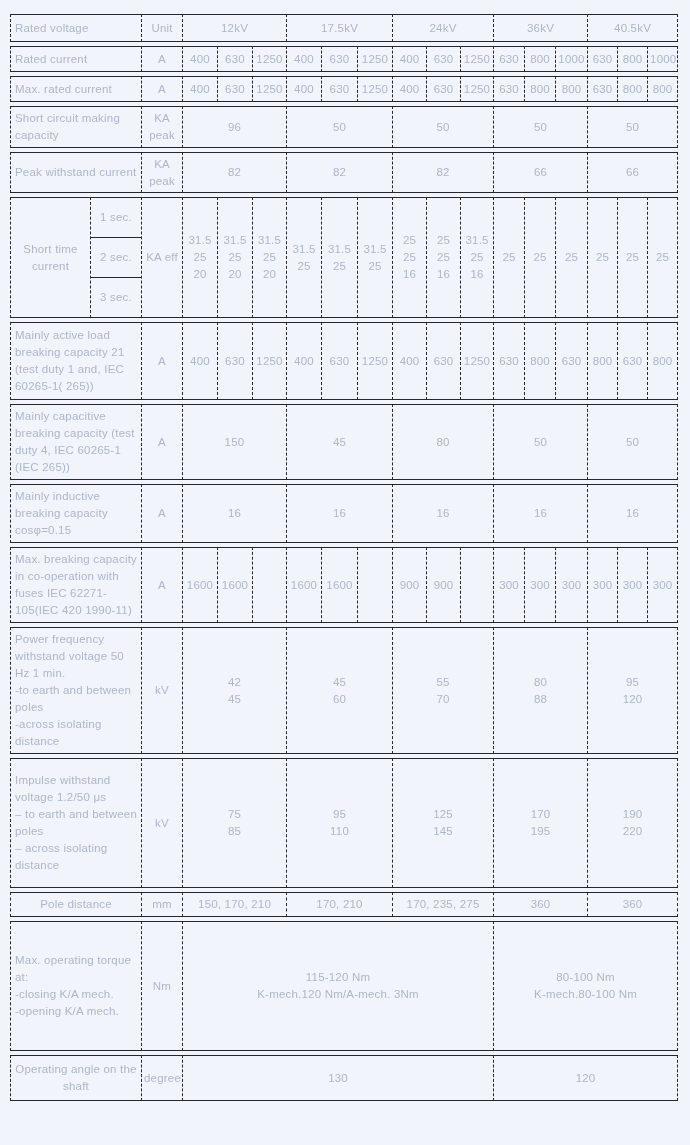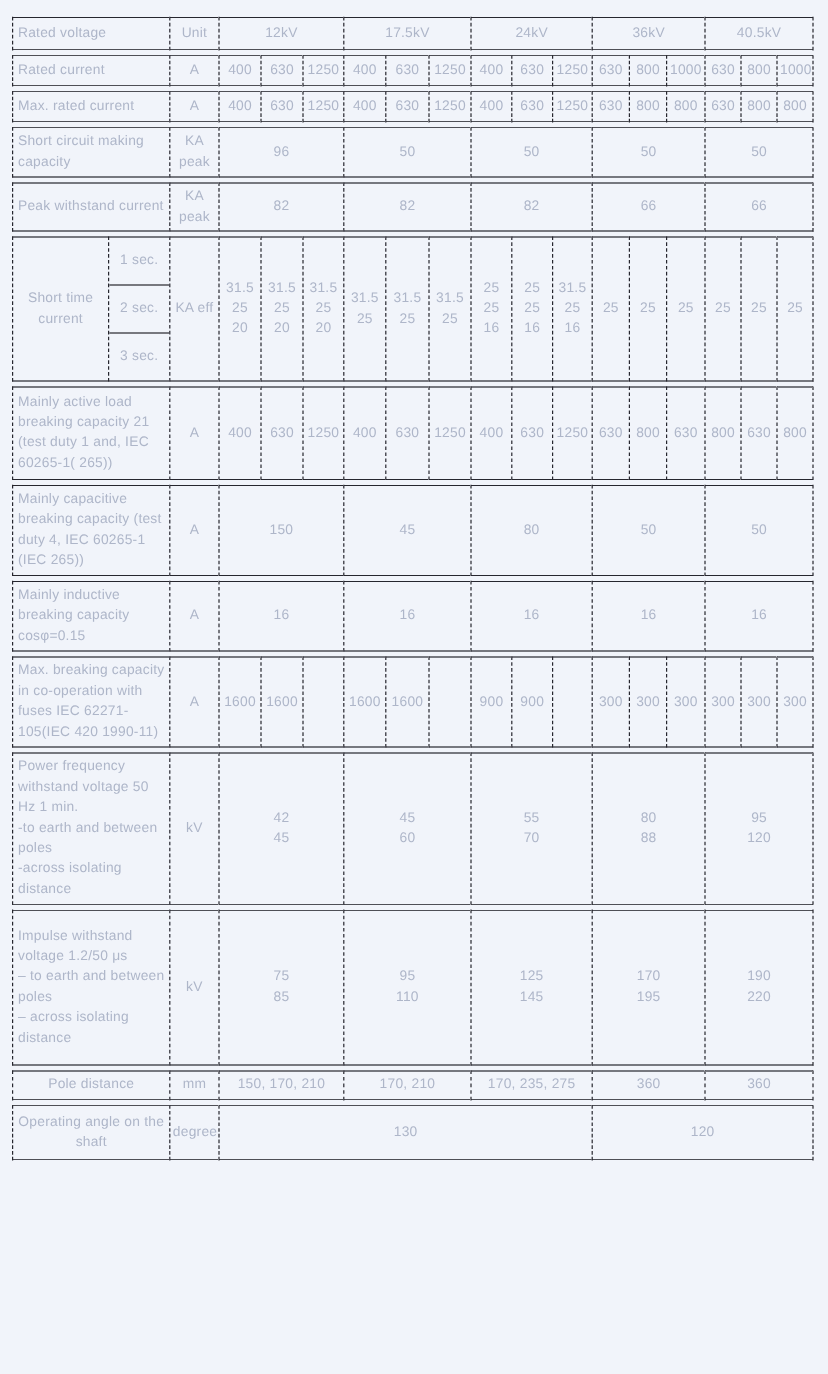--- a/index.html
+++ b/index.html
@@ -243,20 +243,30 @@
         </tr>
         <tr style="height: 25px;">
           <td class="label-cell center" colspan="2">Pole distance</td>
           <td class="unit-cell">mm</td>
           <td class="data-cell" colspan="3">150, 170, 210</td>
           <td class="data-cell" colspan="3">170, 210</td>
           <td class="data-cell" colspan="3">170, 235, 275</td>
           <td class="data-cell" colspan="3">360</td>
           <td class="data-cell" colspan="3">360</td>
         </tr>
+        <tr style="height: 130px;">
+          <td class="label-cell" colspan="2">Max. operating torque at:
+-closing K/A mech.
+-opening K/A mech.</td>
+          <td class="unit-cell">Nm</td>
+          <td class="data-cell" colspan="9">115-120 Nm
+K-mech.120 Nm/A-mech. 3Nm</td>
+          <td class="data-cell" colspan="6">80-100 Nm
+K-mech.80-100 Nm</td>
+        </tr>
         <tr style="height: 46px;">
           <td class="label-cell center" colspan="2">Operating angle on the shaft</td>
           <td class="unit-cell">degree</td>
           <td class="data-cell" colspan="9">130</td>
           <td class="data-cell" colspan="6">120</td>
         </tr>
       </tbody>
     </table>
 </div>
 

